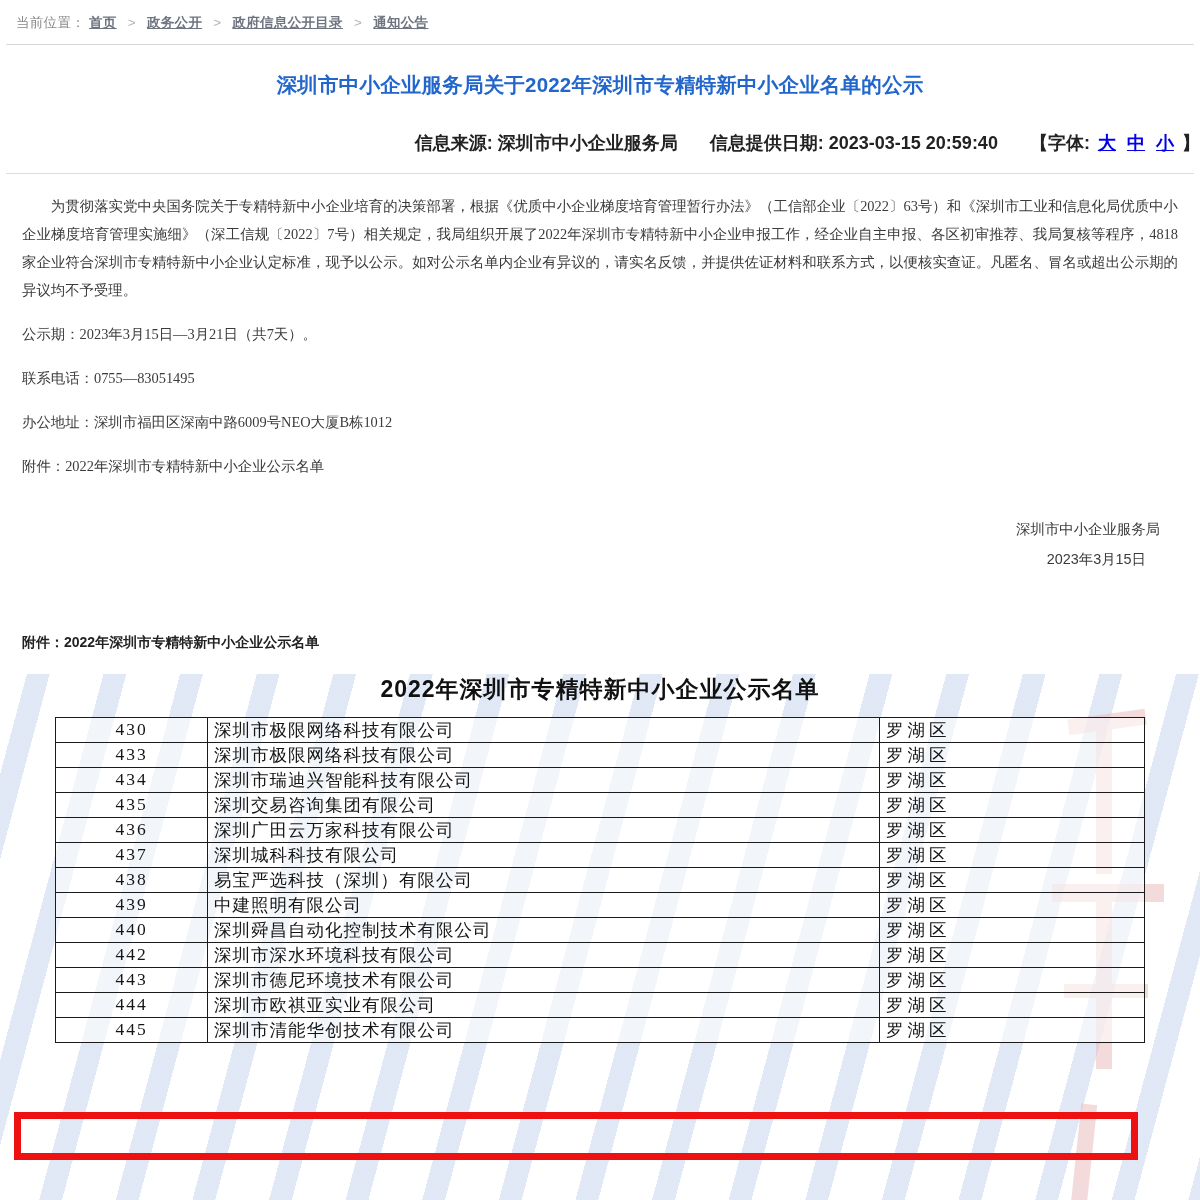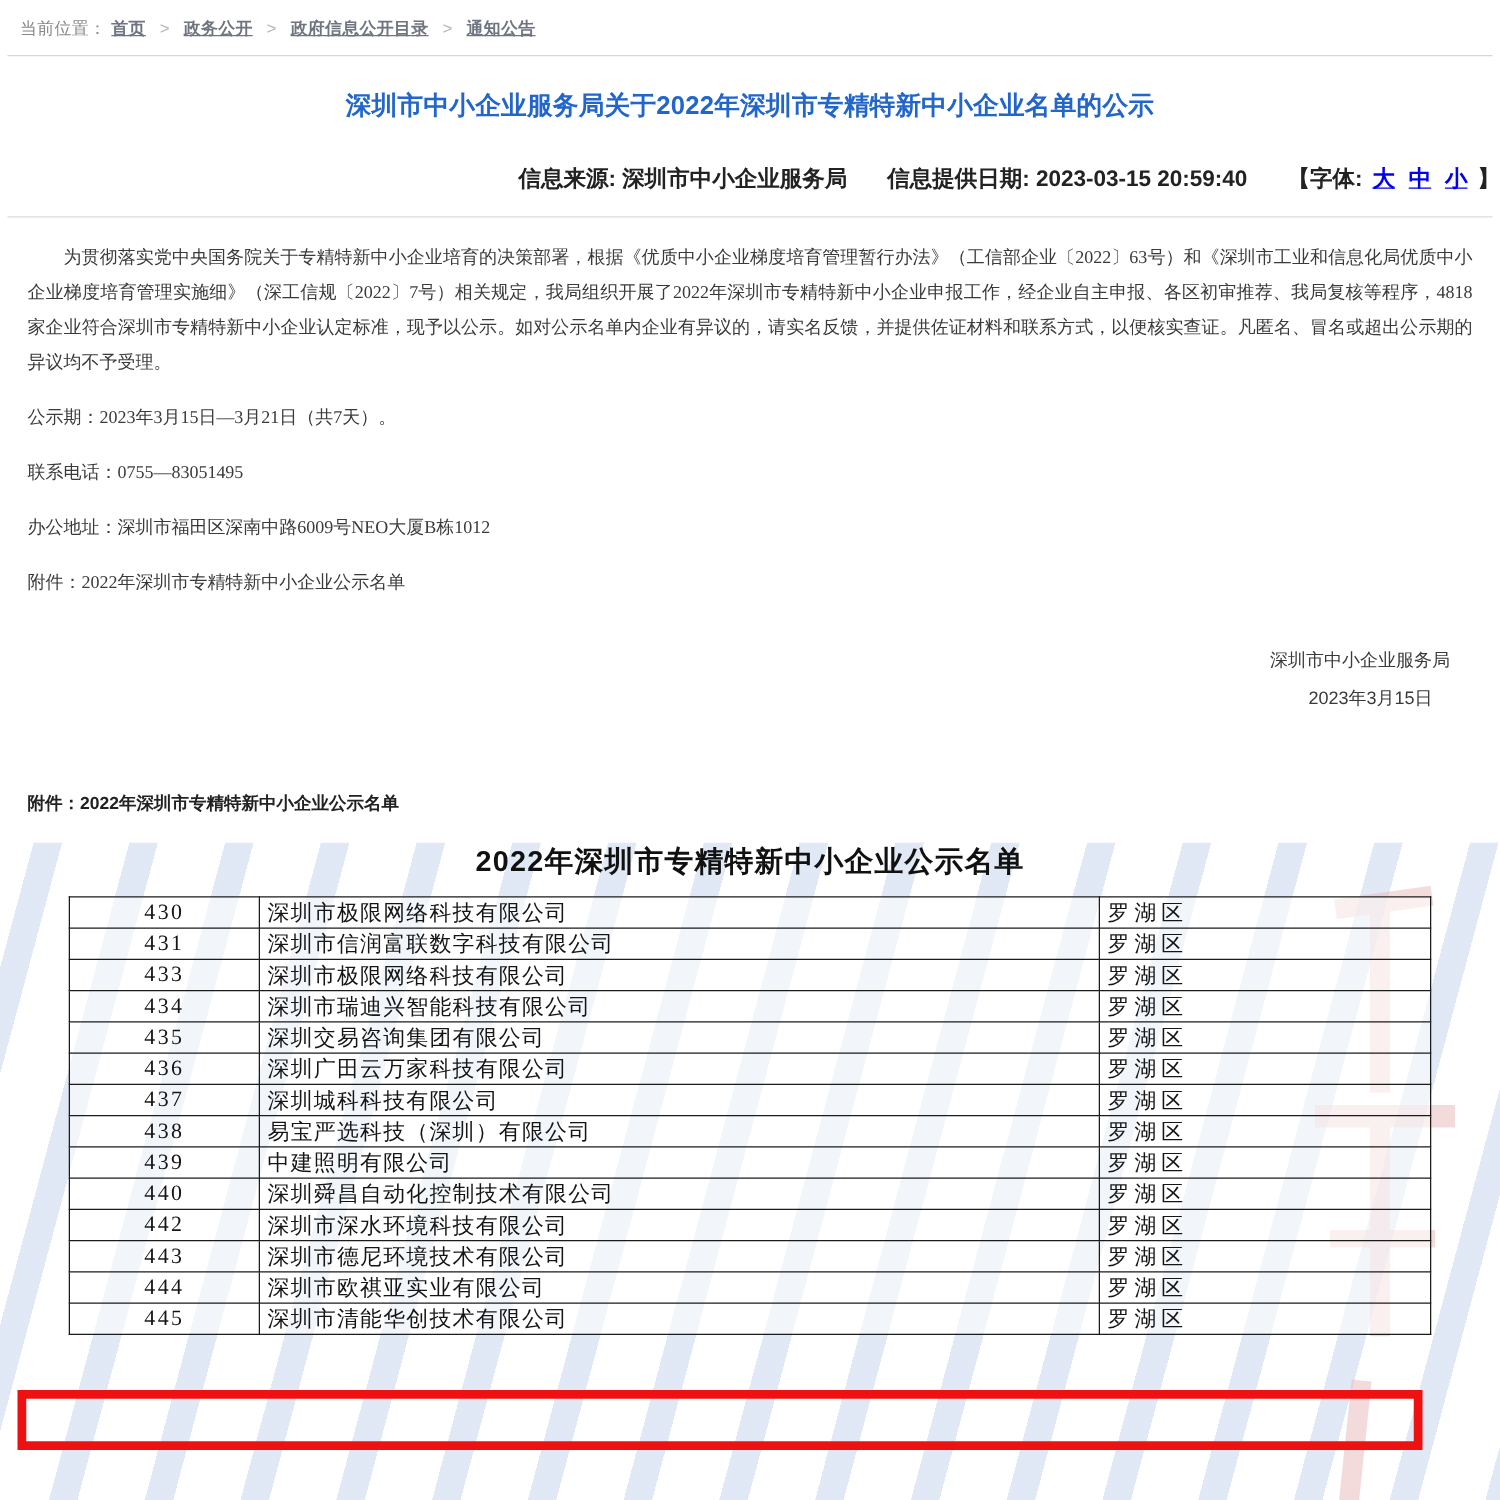--- a/index.html
+++ b/index.html
@@ -235,25 +235,20 @@
 
   <div class="tbl-wrap">
     <table class="listing">
       <tbody>
           <tr>
             <td class="c-no">430</td>
             <td class="c-name">深圳市极限网络科技有限公司</td>
             <td class="c-dist">罗湖区</td>
           </tr>
           <tr>
-            <td class="c-no">431</td>
-            <td class="c-name">深圳市信润富联数字科技有限公司</td>
-            <td class="c-dist">罗湖区</td>
-          </tr>
-          <tr>
             <td class="c-no">433</td>
             <td class="c-name">深圳市极限网络科技有限公司</td>
             <td class="c-dist">罗湖区</td>
           </tr>
           <tr>
             <td class="c-no">434</td>
             <td class="c-name">深圳市瑞迪兴智能科技有限公司</td>
             <td class="c-dist">罗湖区</td>
           </tr>
           <tr>

